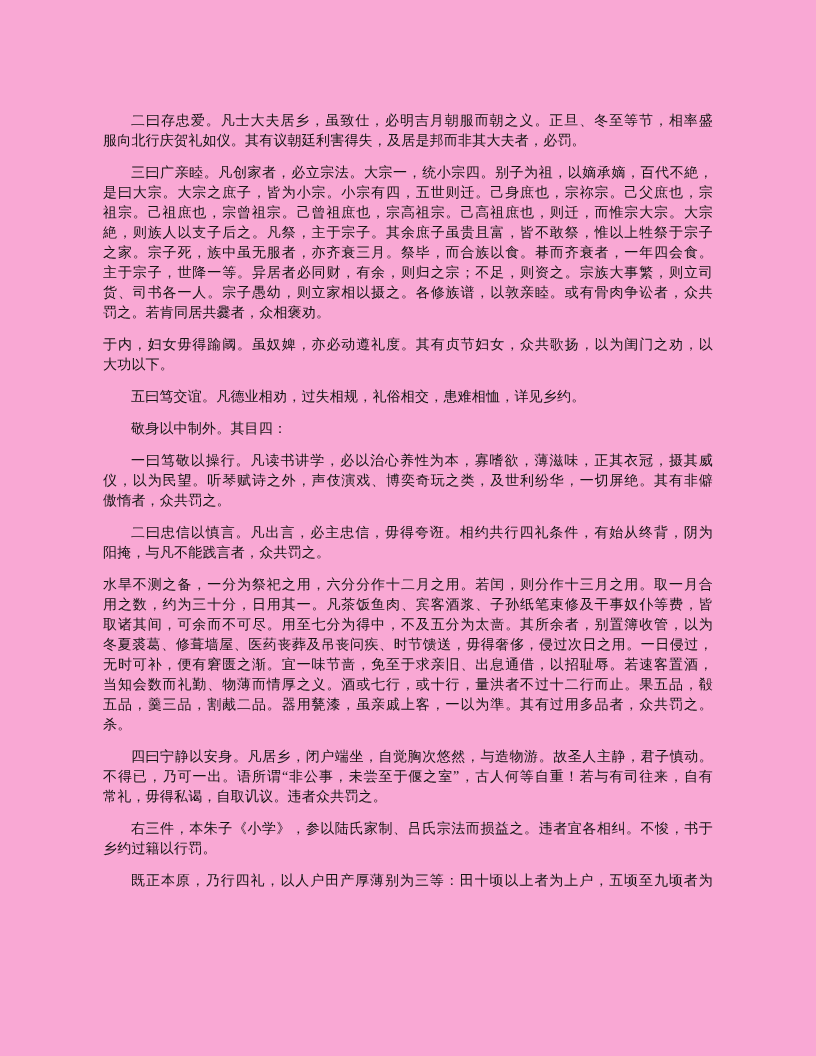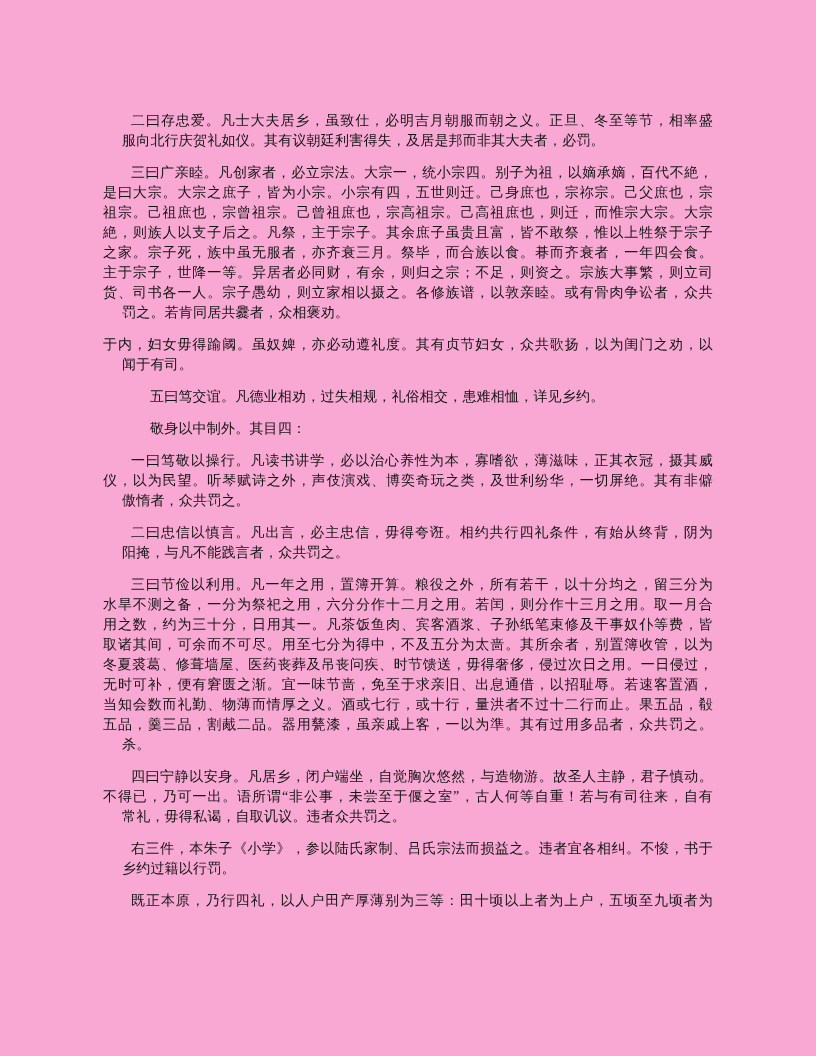--- a/index.html
+++ b/index.html
@@ -32,21 +32,20 @@
     text-align: justify;
     text-align-last: justify;
     white-space: normal;
     letter-spacing: 0.2px;
   }
   .line.first {
     text-indent: 28px;
   }
   .line.lastline {
     text-align-last: left;
-    margin-left: 19px;
   }
 </style>
 </head>
 <body>
 
 <div class="page">
   <div class="doc-body">
       <div class="para">
         <span class="line first">二曰存忠爱。凡士大夫居乡，虽致仕，必明吉月朝服而朝之义。正旦、冬至等节，相率盛</span>
         <span class="line lastline">服向北行庆贺礼如仪。其有议朝廷利害得失，及居是邦而非其大夫者，必罚。</span>
@@ -56,39 +55,38 @@
         <span class="line">是曰大宗。大宗之庶子，皆为小宗。小宗有四，五世则迁。己身庶也，宗祢宗。己父庶也，宗</span>
         <span class="line">祖宗。己祖庶也，宗曾祖宗。己曾祖庶也，宗高祖宗。己高祖庶也，则迁，而惟宗大宗。大宗</span>
         <span class="line">絶，则族人以支子后之。凡祭，主于宗子。其余庶子虽贵且富，皆不敢祭，惟以上牲祭于宗子</span>
         <span class="line">之家。宗子死，族中虽无服者，亦齐衰三月。祭毕，而合族以食。朞而齐衰者，一年四会食。</span>
         <span class="line">主于宗子，世降一等。异居者必同财，有余，则归之宗；不足，则资之。宗族大事繁，则立司</span>
         <span class="line">货、司书各一人。宗子愚幼，则立家相以摄之。各修族谱，以敦亲睦。或有骨肉争讼者，众共</span>
         <span class="line lastline">罚之。若肯同居共爨者，众相褒劝。</span>
       </div>
       <div class="para">
         <span class="line">于内，妇女毋得踰阈。虽奴婢，亦必动遵礼度。其有贞节妇女，众共歌扬，以为闺门之劝，以</span>
-        <span class="line lastline">闻于有司。</span>
+        <span class="line lastline">大功以下。</span>
       </div>
       <div class="para">
         <span class="line first lastline">五曰笃交谊。凡德业相劝，过失相规，礼俗相交，患难相恤，详见乡约。</span>
       </div>
       <div class="para">
         <span class="line first lastline">敬身以中制外。其目四：</span>
       </div>
       <div class="para">
         <span class="line first">一曰笃敬以操行。凡读书讲学，必以治心养性为本，寡嗜欲，薄滋味，正其衣冠，摄其威</span>
         <span class="line">仪，以为民望。听琴赋诗之外，声伎演戏、博奕奇玩之类，及世利纷华，一切屏绝。其有非僻</span>
         <span class="line lastline">傲惰者，众共罚之。</span>
       </div>
       <div class="para">
         <span class="line first">二曰忠信以慎言。凡出言，必主忠信，毋得夸诳。相约共行四礼条件，有始从终背，阴为</span>
         <span class="line lastline">阳掩，与凡不能践言者，众共罚之。</span>
       </div>
       <div class="para">
-        <span class="line first">三曰节俭以利用。凡一年之用，置簿开算。粮役之外，所有若干，以十分均之，留三分为</span>
         <span class="line">水旱不测之备，一分为祭祀之用，六分分作十二月之用。若闰，则分作十三月之用。取一月合</span>
         <span class="line">用之数，约为三十分，日用其一。凡茶饭鱼肉、宾客酒浆、子孙纸笔束修及干事奴仆等费，皆</span>
         <span class="line">取诸其间，可余而不可尽。用至七分为得中，不及五分为太啬。其所余者，别置簿收管，以为</span>
         <span class="line">冬夏裘葛、修葺墙屋、医药丧葬及吊丧问疾、时节馈送，毋得奢侈，侵过次日之用。一日侵过，</span>
         <span class="line">无时可补，便有窘匮之渐。宜一味节啬，免至于求亲旧、出息通借，以招耻辱。若速客置酒，</span>
         <span class="line">当知会数而礼勤、物薄而情厚之义。酒或七行，或十行，量洪者不过十二行而止。果五品，殽</span>
         <span class="line">五品，羹三品，割胾二品。器用甆漆，虽亲戚上客，一以为準。其有过用多品者，众共罚之。</span>
         <span class="line lastline">杀。</span>
       </div>
       <div class="para">

